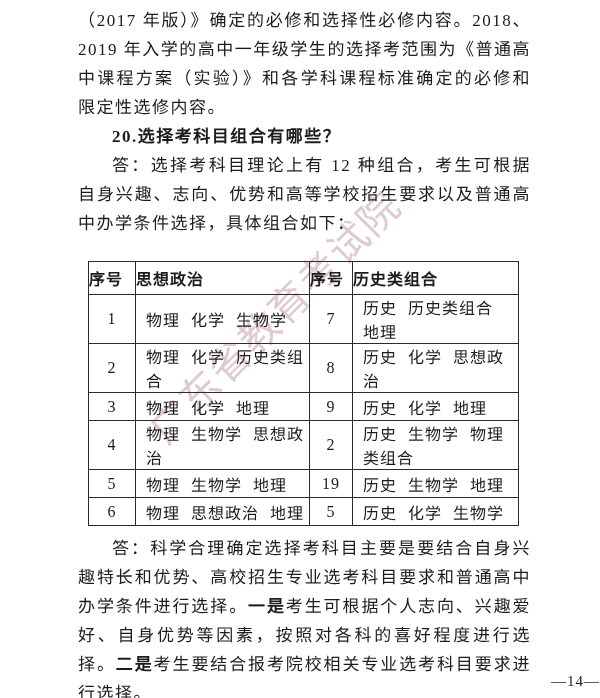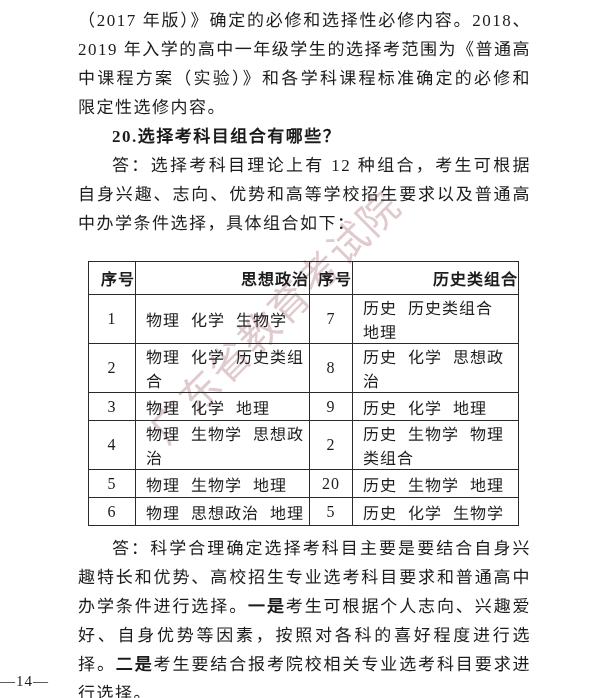--- a/index.html
+++ b/index.html
@@ -57,36 +57,36 @@
   }
   .combo-table td, .combo-table th {
     border: 1px solid #2b2b2b;
     background: transparent;
     letter-spacing: 1px;
     padding: 0;
   }
   .combo-table th {
     height: 32px;
     font-weight: bold;
-    text-align: right;
+    text-align: left;
   }
   .combo-table td { height: 27px; }
   .combo-table td.num { text-align: center; }
   .combo-table td.subjects {
     text-align: left;
     padding-left: 10px;
     word-spacing: 6px;
   }
   .section-gap { height: 8px; }
   .page-number {
     position: absolute;
     left: 0;
     right: 0;
     bottom: 8px;
-    text-align: left;
+    text-align: right;
     font-size: 15px;
     letter-spacing: 1px;
     z-index: 1;
   }
 </style>
 </head>
 <body>
 
 <div class="page">
 
@@ -136,21 +136,21 @@
         </tr>
         <tr>
           <td class="num">4</td>
           <td class="subjects">物理 生物学 思想政治</td>
           <td class="num">2</td>
           <td class="subjects">历史 生物学 物理类组合</td>
         </tr>
         <tr>
           <td class="num">5</td>
           <td class="subjects">物理 生物学 地理</td>
-          <td class="num">20</td>
+          <td class="num">19</td>
           <td class="subjects">历史 生物学 地理</td>
         </tr>
         <tr>
           <td class="num">6</td>
           <td class="subjects">物理 思想政治 地理</td>
           <td class="num">5</td>
           <td class="subjects">历史 化学 生物学</td>
         </tr>
       </tbody>
     </table>

